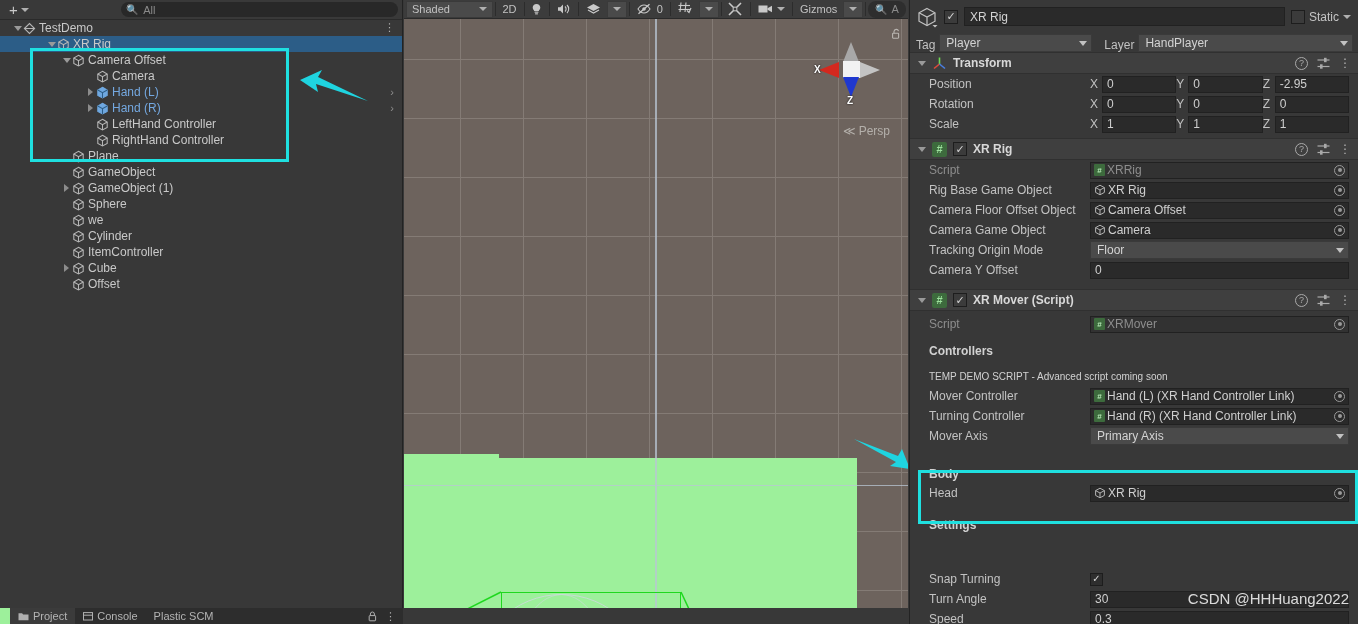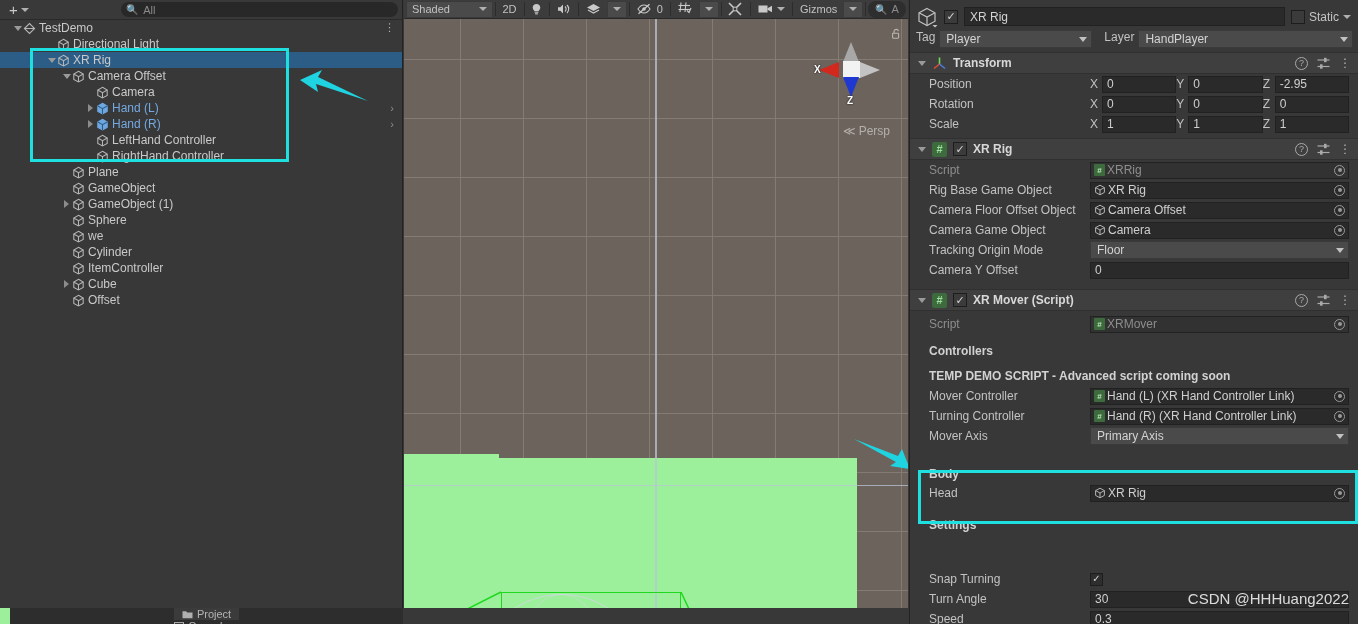--- a/index.html
+++ b/index.html
@@ -104,21 +104,21 @@
   
   #inspector { position:absolute; left:909px; top:0; width:449px; height:624px; background:#383838; border-left:1px solid #232323; overflow:hidden; }
   .insp-head { height:30px; display:flex; align-items:center; padding:3px 5px 0 6px; gap:6px; }
   .go-icon { width:22px; height:22px; flex:0 0 auto; }
   .cbox { width:14px; height:14px; background:#3b3b3b; border:1px solid #1d1d1d; display:flex; align-items:center; justify-content:center; flex:0 0 auto; }
   .cbox .tick { color:#d6d6d6; font-size:11px; line-height:11px; }
   .name-field { flex:1; height:19px; background:#2a2a2a; border:1px solid #212121; display:flex; align-items:center; padding:0 5px; color:#d3d3d3; font-size:12px; }
   .static-wrap { display:flex; align-items:center; gap:4px; flex:0 0 auto; padding-right:2px; }
   .static-cb { width:14px; height:14px; background:#3b3b3b; border:1px solid #1d1d1d; }
 
-  .taglayer { height:22px; display:flex; align-items:flex-start; padding:0 5px 0 6px; gap:4px; }
+  .taglayer { height:22px; display:flex; align-items:flex-end; padding:0 5px 0 6px; gap:4px; }
   .tl-lbl { color:#c2c2c2; font-size:12px; }
   .dd {
     height:18px; background:#4a4a4a; border:1px solid #3a3a3a;
     display:flex; align-items:center; justify-content:space-between;
     padding:0 4px 0 6px; color:#d3d3d3; font-size:12px;
   }
   .dd .caret { width:0;height:0;border-left:4px solid transparent;border-right:4px solid transparent;border-top:5px solid #c2c2c2; }
 
   .comp-hdr {
     height:22px; background:#3f3f3f; border-top:1px solid #303030; border-bottom:1px solid #303030;
@@ -147,29 +147,29 @@
   .mini-script { width:11px;height:12px;background:#3d6b3d;border-radius:1px;flex:0 0 auto; display:flex;align-items:center;justify-content:center; }
   .mini-script b { color:#b6e8b6; font-size:8px; }
 
   .vec-row { height:20px; display:flex; align-items:center; padding:0 9px 0 19px; gap:0; }
   .vec-lbl { width:161px; flex:0 0 auto; color:#c2c2c2; font-size:12px; }
   .vec-cell { flex:1; display:flex; align-items:center; gap:4px; }
   .vec-cell .ax { color:#c2c2c2; font-size:12px; width:8px; }
   .vec-cell .vf { flex:1; height:17px; background:#2a2a2a; border:1px solid #212121; display:flex; align-items:center; padding:0 4px; color:#cfcfcf; font-size:12px; }
 
   .section-lbl { height:19px; display:flex; align-items:center; padding:0 9px 0 19px; font-size:12px; font-weight:bold; color:#d2d2d2;text-align:right; }
-  .note-lbl { height:20px; display:flex; align-items:center; padding:0 9px 0 19px; font-size:12px; font-weight:bold; color:#d2d2d2; }
+  .note-lbl { height:20px; display:flex; align-items:center; padding:0 9px 0 19px; font-size:10px; font-weight:normal; color:#d2d2d2; }
   .cb-row { height:20px; display:flex; align-items:center; padding:0 9px 0 19px;margin-top:35px; }
   .cb-sm { width:13px;height:13px;background:#2e2e2e;border:1px solid #1d1d1d;display:flex;align-items:center;justify-content:center; }
   .cb-sm .tick { color:#d6d6d6; font-size:10px; line-height:10px; }
 
   .watermark { position:absolute; right:9px; bottom:17px; color:#e8e8e8; font-size:15px; opacity:.93; }
 
   
-  #bottombar { position:absolute; left:0; bottom:0; width:403px; height:16px; background:#2d2d2d; display:flex; align-items:center; gap:0;flex-direction:column; }
+  #bottombar { position:absolute; left:0; bottom:0; width:403px; height:16px; background:#2d2d2d; display:flex; align-items:center; gap:0; }
   .bt-tab { display:flex; align-items:center; gap:4px; height:16px; padding:0 8px; font-size:11px; color:#b4b4b4; }
   .bt-tab.active { background:#3b3b3b; }
   .bt-icons { margin-left:auto; display:flex; align-items:center; gap:8px; padding-right:7px; color:#b0b0b0; font-size:11px; }
   .green-strip { position:absolute; left:0; bottom:0; width:10px; height:16px; background:#9df09b; }
 </style>
 </head>
 <body>
 
 <div id="app">
 
@@ -189,29 +189,20 @@
           <span style="width:12px;flex:0 0 auto;"></span>
           <span class="fold">
             <span class="fold-arrow-down"></span>
           </span>
           <svg class="cube-ico" viewBox="0 0 13 13">
             <path d="M1.4 6.5L6.5 1.6l5.1 4.9-5.1 4.9z" stroke="#b6b6b6" stroke-width="1.05" fill="none"></path>
             <path d="M1.4 6.5h10.2" stroke="#b6b6b6" stroke-width="1.05"></path>
           </svg>
           <span class="h-label">TestDemo</span>
           <span class="h-dots">⋮</span>
-        </div>
-        <div class="h-row">
-          <span style="width:46px;flex:0 0 auto;"></span>
-          <span class="fold"></span>
-          <svg class="cube-ico" viewBox="0 0 13 13">
-            <path d="M6.5 1.3L11.2 4v5.4L6.5 12 1.8 9.4V4z" stroke="#b6b6b6" stroke-width="1.05" fill="none"></path>
-            <path d="M1.8 4L6.5 6.6 11.2 4M6.5 6.6V12" stroke="#b6b6b6" stroke-width="1.05" fill="none"></path>
-          </svg>
-          <span class="h-label">Directional Light</span>
         </div>
         <div class="h-row selected">
           <span style="width:46px;flex:0 0 auto;"></span>
           <span class="fold">
             <span class="fold-arrow-down"></span>
           </span>
           <svg class="cube-ico" viewBox="0 0 13 13">
             <path d="M6.5 1.3L11.2 4v5.4L6.5 12 1.8 9.4V4z" stroke="#b6b6b6" stroke-width="1.05" fill="none"></path>
             <path d="M1.8 4L6.5 6.6 11.2 4M6.5 6.6V12" stroke="#b6b6b6" stroke-width="1.05" fill="none"></path>
           </svg>

